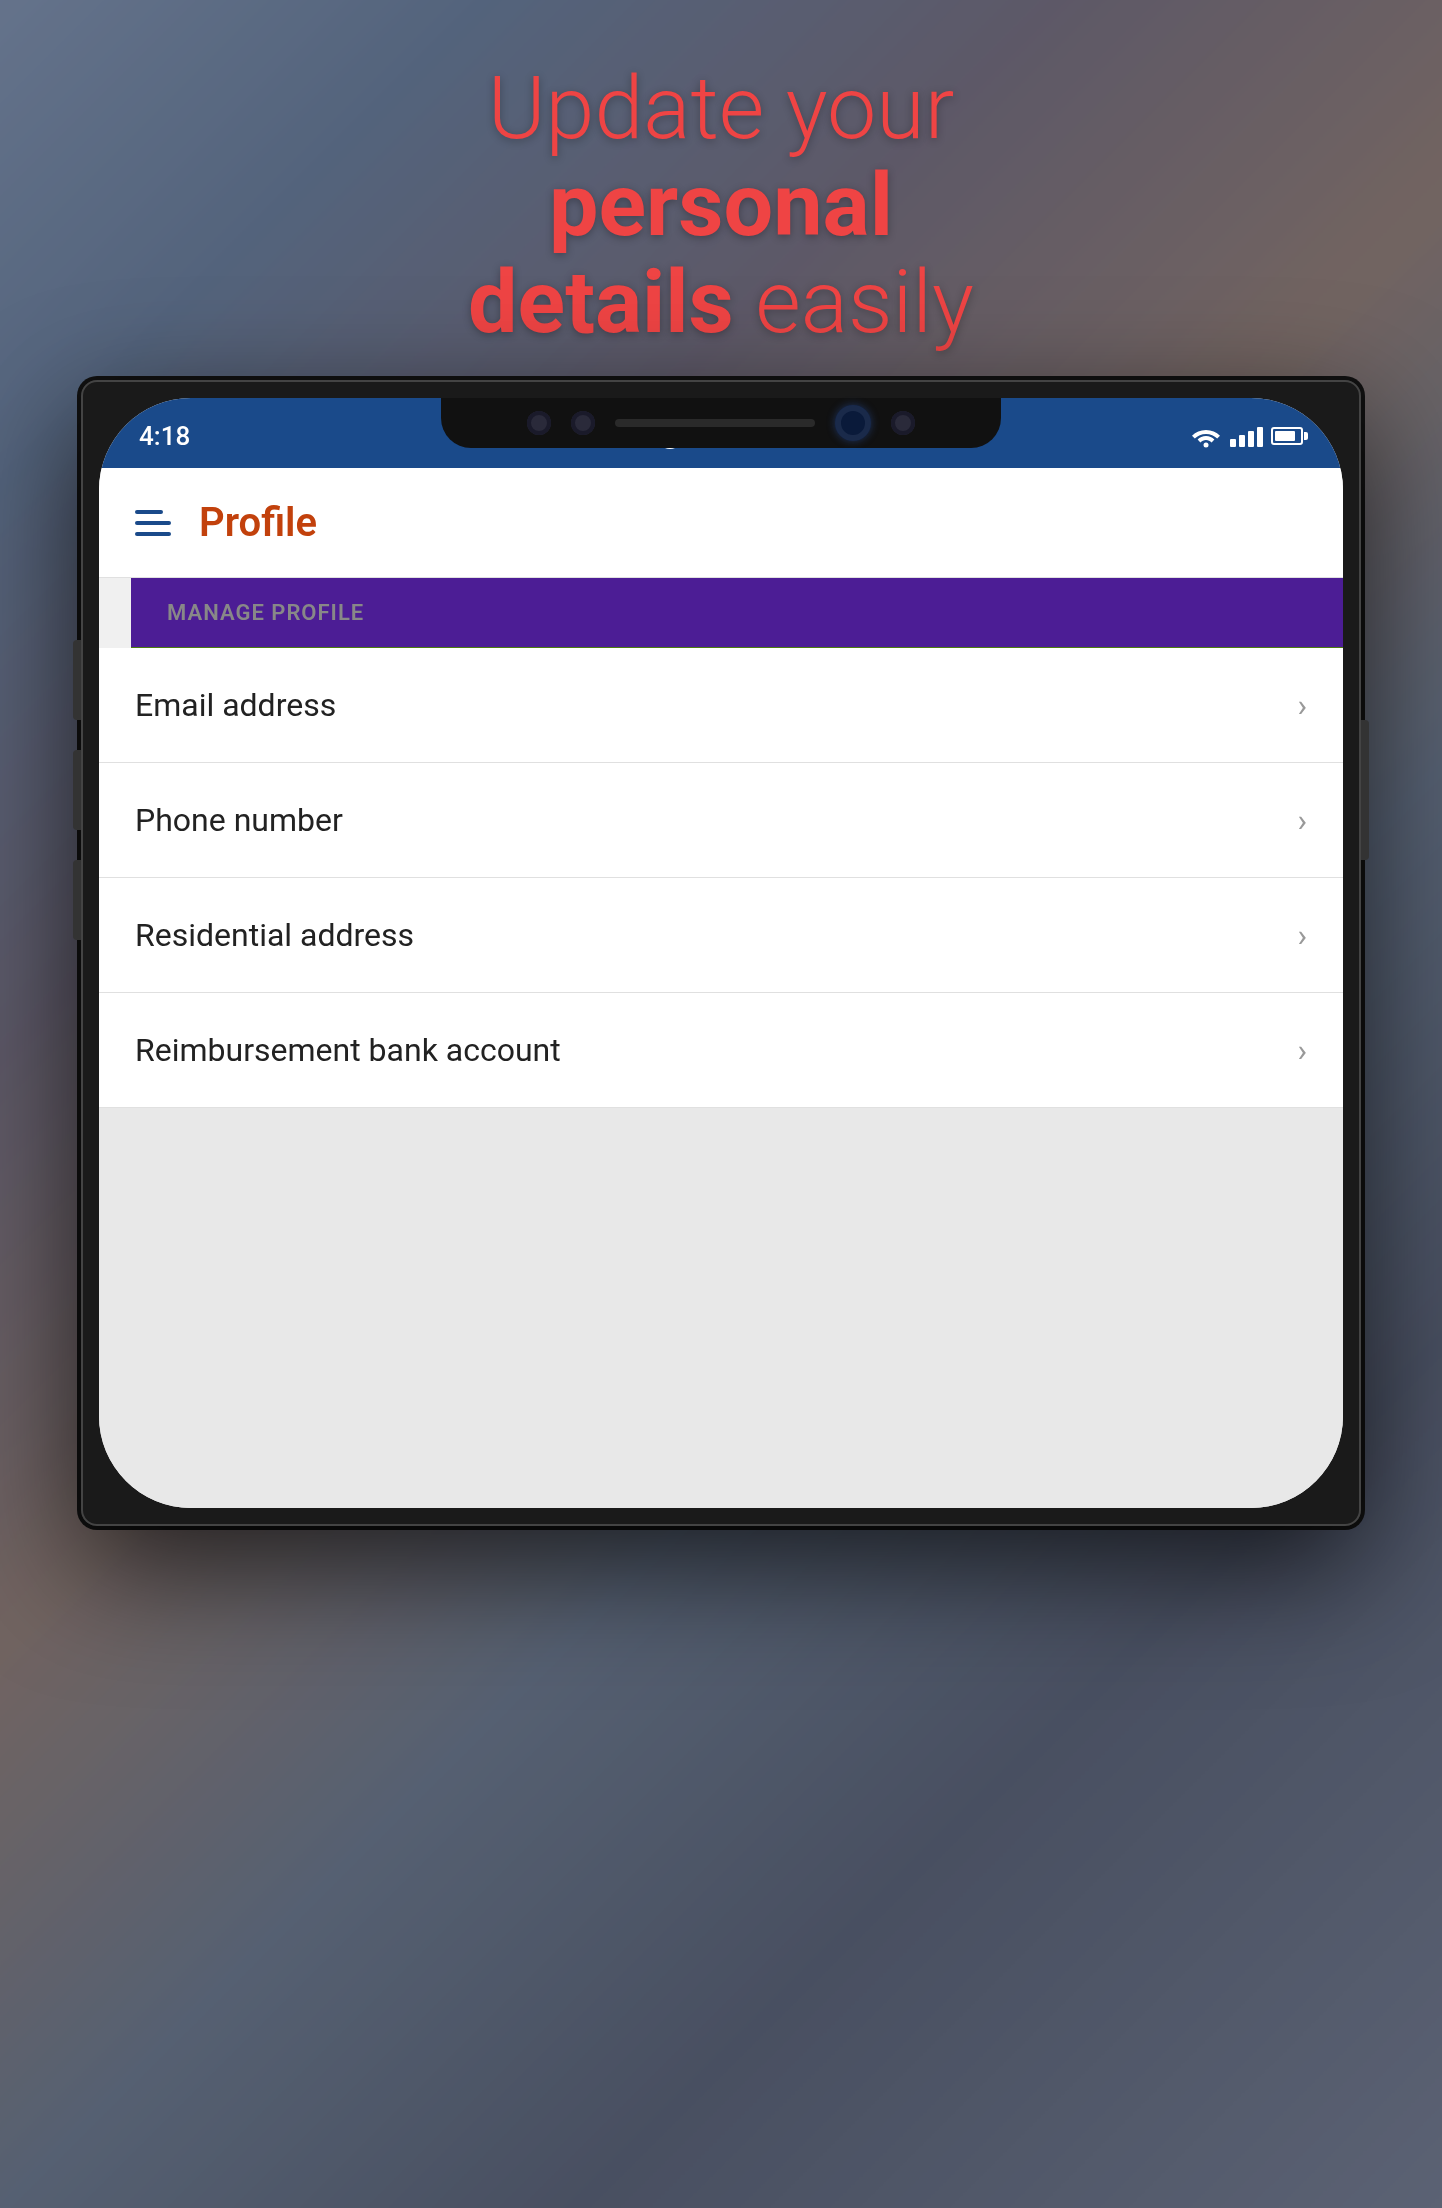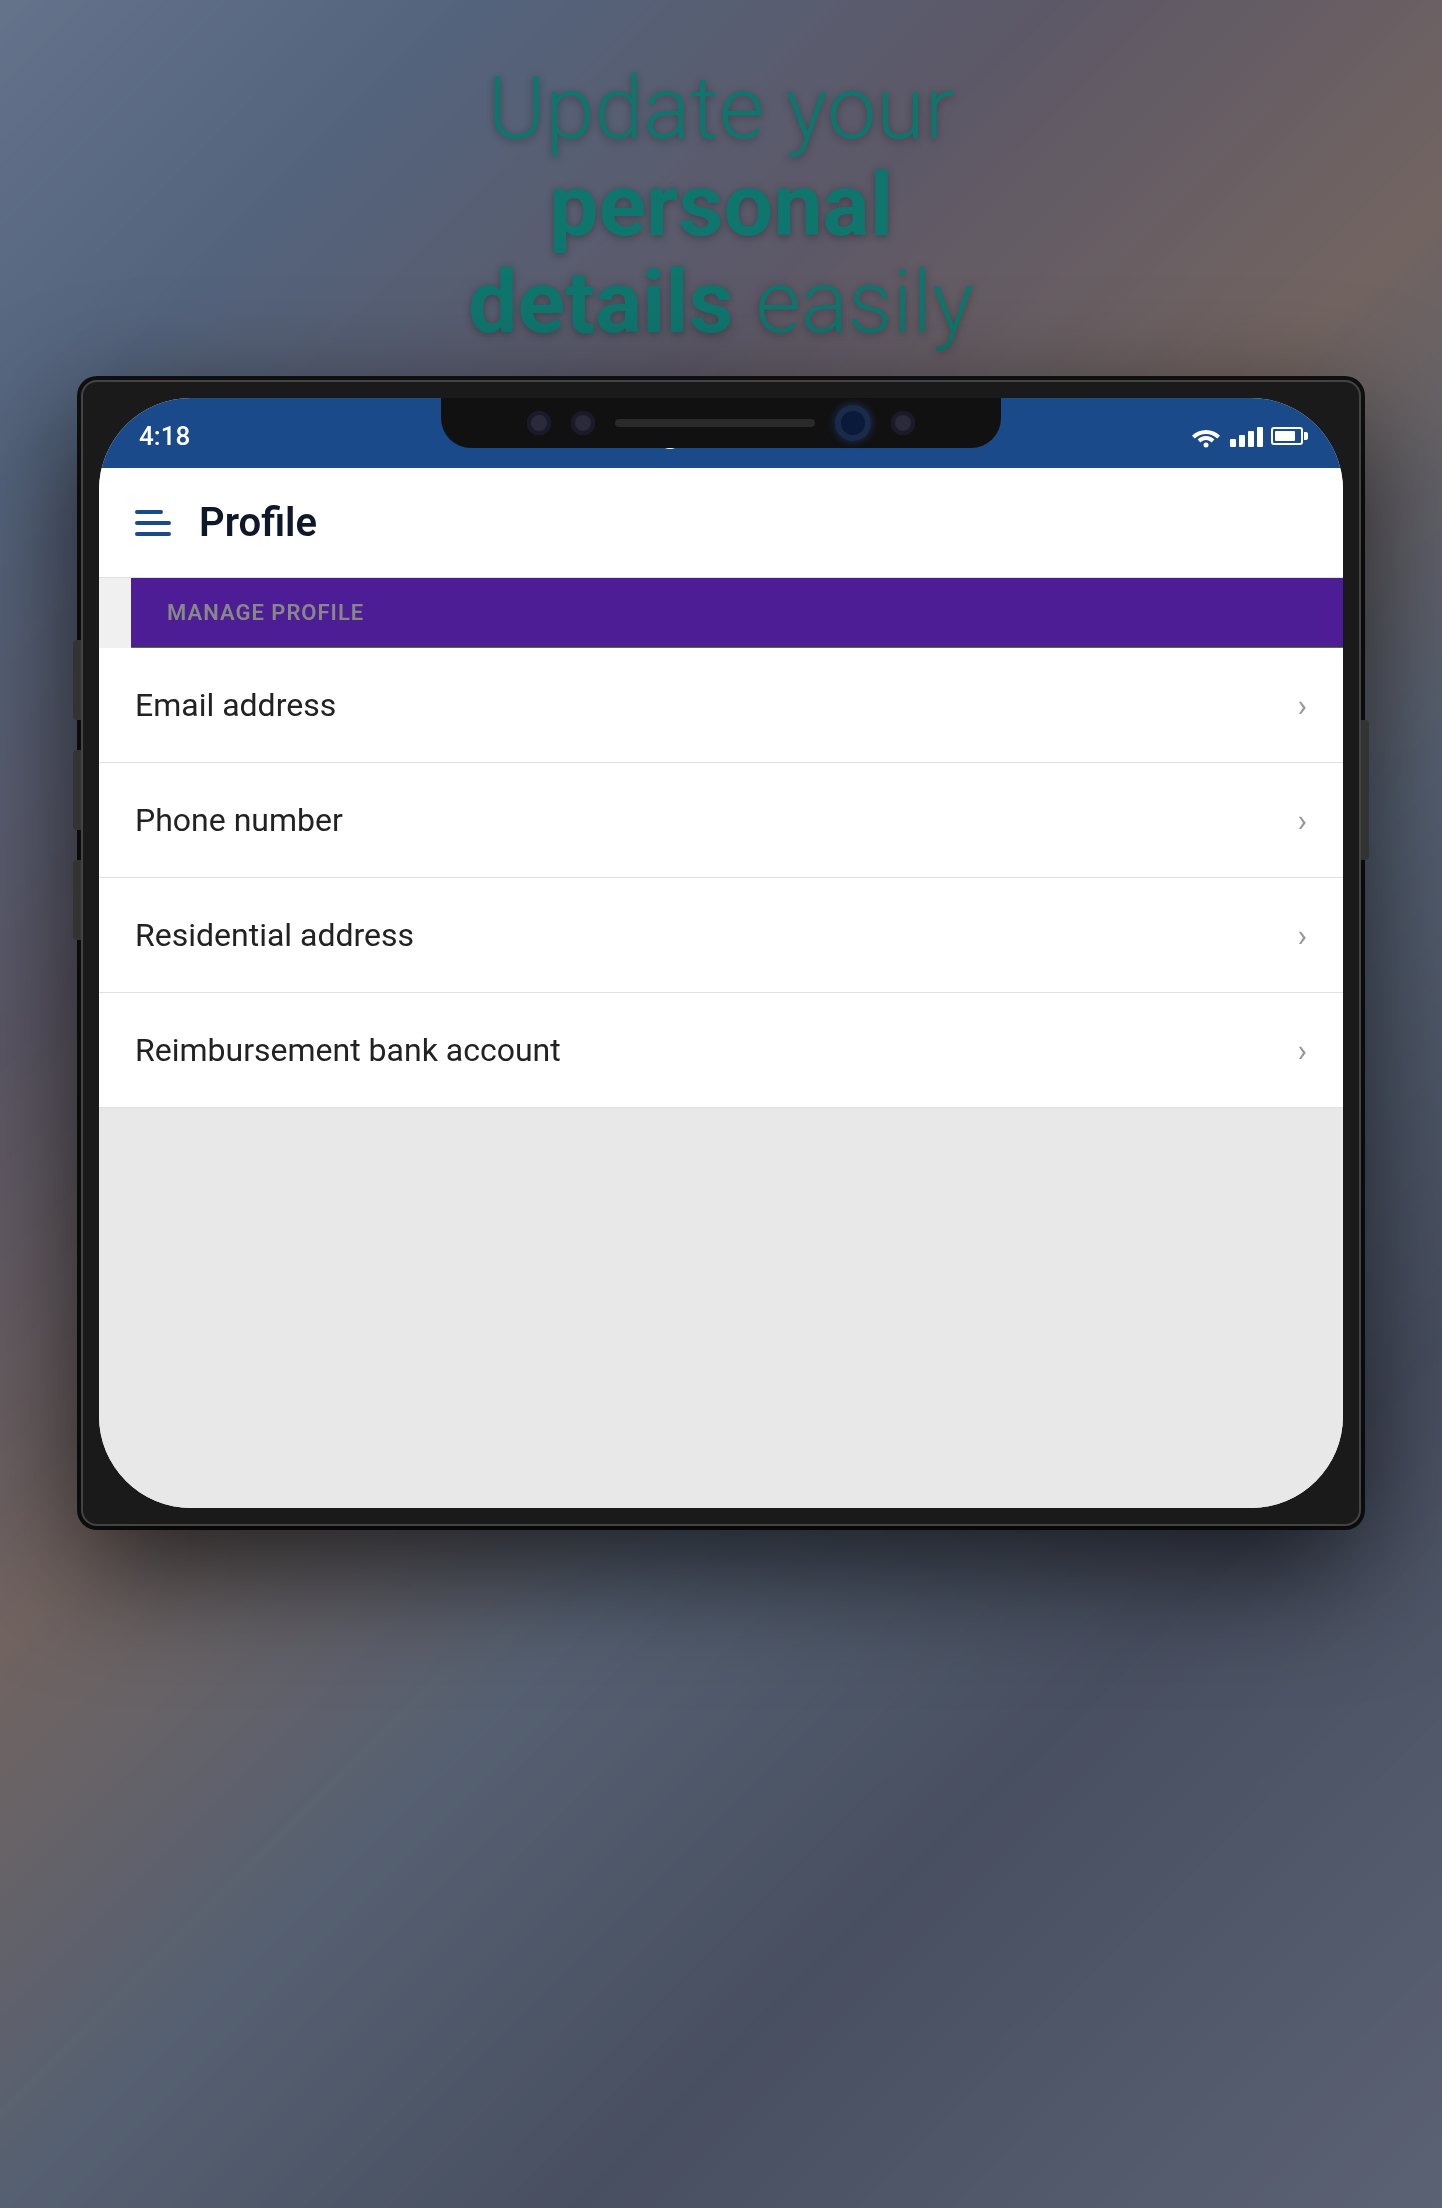--- a/index.html
+++ b/index.html
@@ -36,21 +36,21 @@
       background: rgba(40, 50, 70, 0.35);
     }
 
     
     .header-text {
       position: absolute;
       top: 60px;
       left: 0;
       right: 0;
       text-align: center;
-      color: #0f766e;
+      color: #ef4444;
       z-index: 10;
     }
 
     .header-text .line1 {
       font-size: 88px;
       font-weight: 300;
       line-height: 1.1;
       text-shadow: 0 2px 8px rgba(0,0,0,0.3);
     }
 
@@ -268,21 +268,21 @@
       border-radius: 2px;
     }
 
     .hamburger-line:first-child {
       width: 28px;
     }
 
     .app-title {
       font-size: 40px;
       font-weight: 600;
-      color: #0f172a;
+      color: #c2410c;
     }
 
     
     .section-header {
       background: #4c1d95;
       padding: 22px 36px;
       border-bottom: 1px solid #4d7c0f;
       margin-left: 32px;
     }
 

